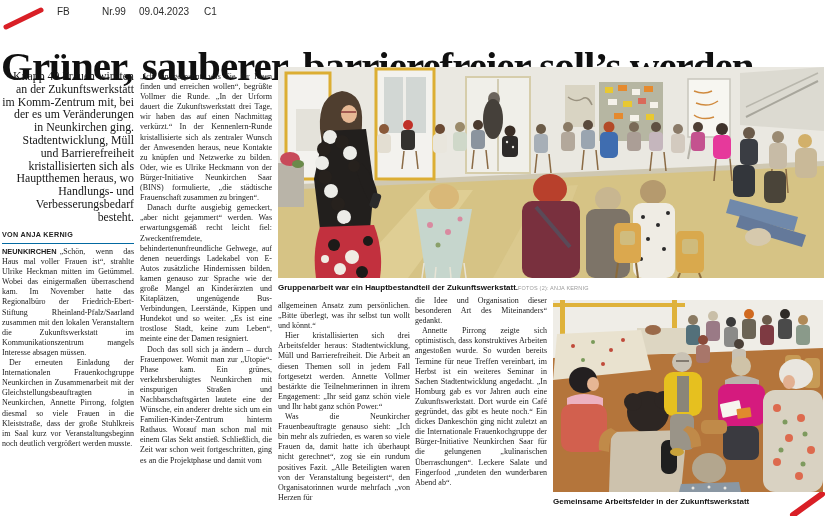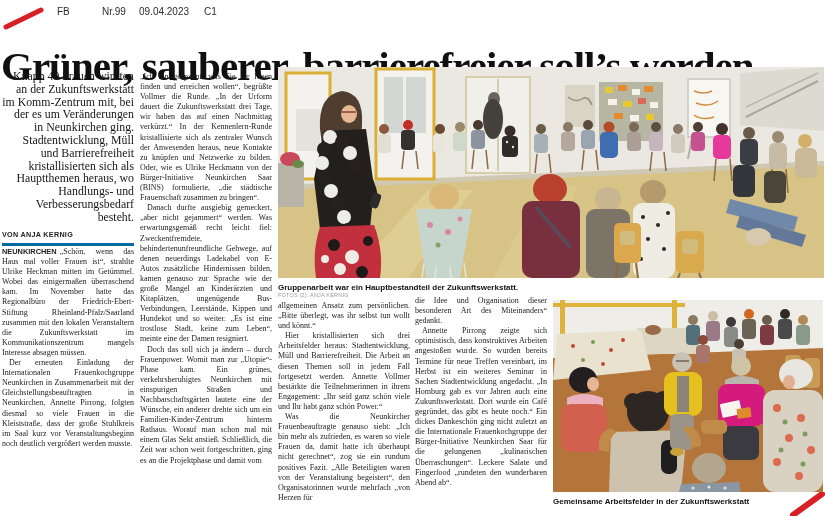--- a/index.html
+++ b/index.html
@@ -18,34 +18,34 @@
   .slash-tl{left:2px;top:4px;}
   .slash-br{left:789px;top:492px;}
   
   .col{position:absolute;overflow:hidden;text-align:justify;font-size:8px;line-height:10.1px;}
   .col p{margin:0;}
   .col p + p{text-indent:7px;}
   .lede{position:absolute;left:2px;top:70px;width:132px;height:158px;overflow:hidden;
         font-size:11.8px;line-height:12.8px;color:#161616;text-align:right;}
   .byline{position:absolute;left:2px;top:230px;width:132px;
           font-family:"Liberation Sans",sans-serif;font-size:7.2px;font-weight:bold;
-          letter-spacing:.3px;color:#222;border-bottom:3px solid #0369a1;padding-bottom:4px;}
+          letter-spacing:.3px;color:#222;border-bottom:1px solid #0369a1;padding-bottom:4px;}
   .c1{left:2px;top:247px;width:132px;height:267px;}
   .c2{left:140px;top:72px;width:132px;height:444px;}
   .c3{left:278px;top:301px;width:132px;height:215px;}
   .c4{left:415px;top:296px;width:132px;height:215px;}
   .runin{font-family:"Liberation Sans",sans-serif;font-weight:bold;font-size:7.4px;
          padding-right:3px;margin-top:9px;}
   
   .photo{position:absolute;overflow:hidden;background:#e9e7e0;}
   .photo svg{display:block;width:100%;height:100%;}
   .photo1{left:278px;top:67px;width:546px;height:211px;}
   .photo2{left:553px;top:300px;width:270px;height:192px;}
   .capline{position:absolute;display:flex;justify-content:flex-start;align-items:baseline;
-           font-family:"Liberation Sans",sans-serif;flex-direction:column;}
+           font-family:"Liberation Sans",sans-serif;}
   .cap1{left:278px;top:283px;width:546px;}
   .cap2{left:553px;top:497px;width:262px;}
   .cap{font-size:8px;font-weight:bold;color:#111;}
   .credit{font-size:5.5px;color:#9a9a9a;letter-spacing:.2px;}
 </style>
 </head>
 <body>
 
 <div class="page">
 

